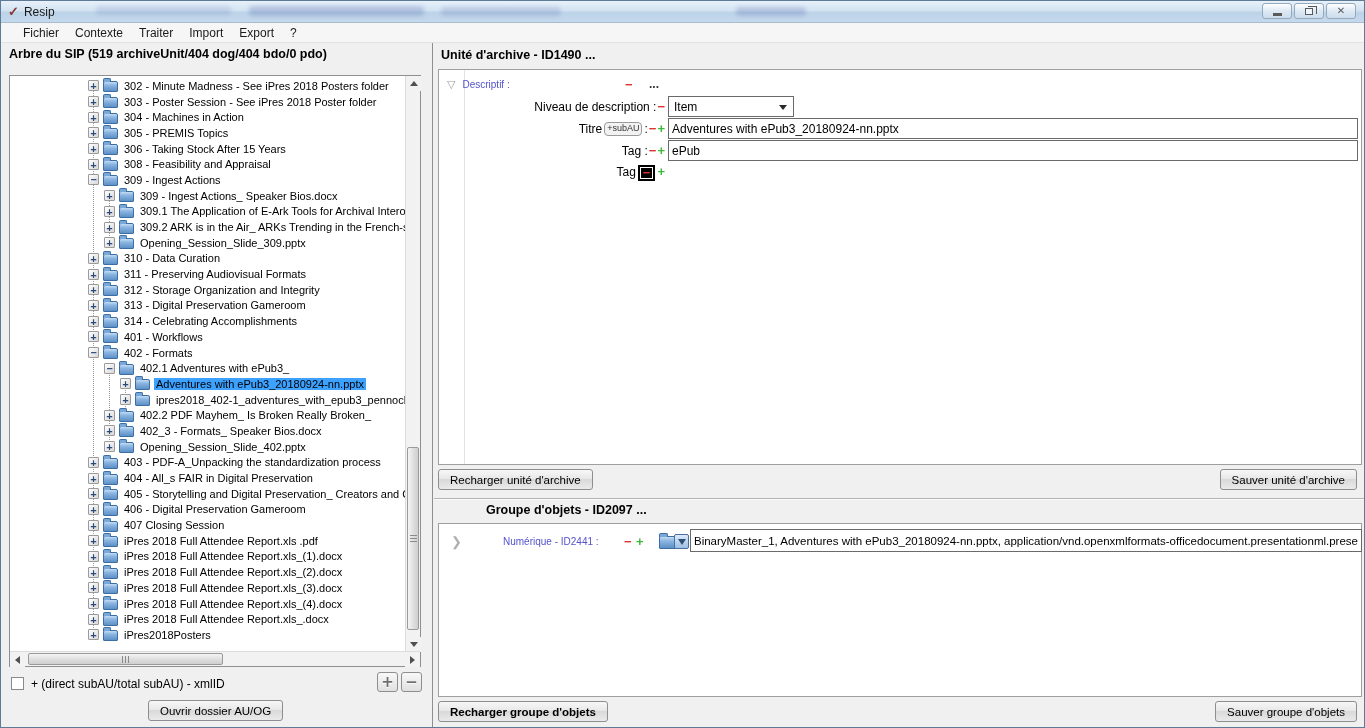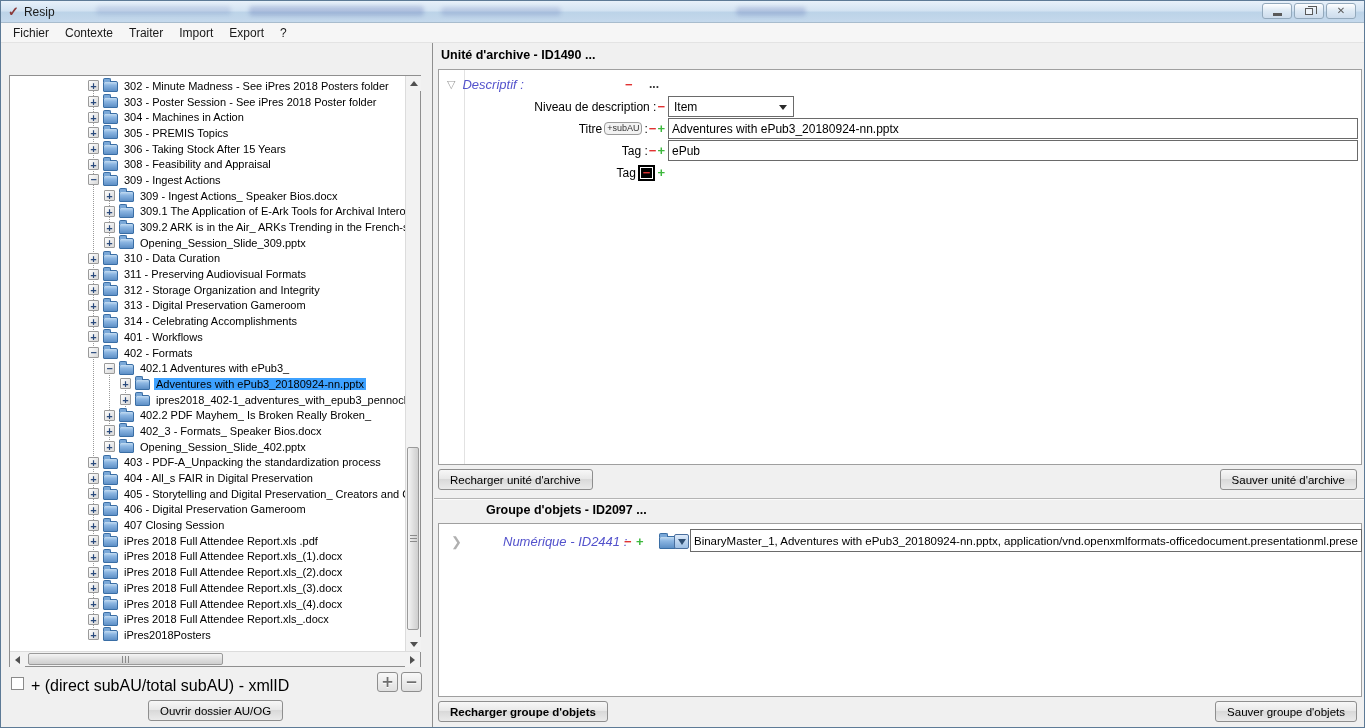--- a/index.html
+++ b/index.html
@@ -16,21 +16,21 @@
   .smudge{position:absolute;border-radius:4px;background:rgba(80,100,170,.45);filter:blur(2px);}
   .winctrls{position:absolute;right:8px;top:2px;display:flex;gap:2px;}
   .wbtn{width:30px;height:16px;border:1px solid #93a9bc;border-radius:3px;
     background:linear-gradient(180deg,#ffffff,#dde9f4 50%,#cddcec);
     display:flex;align-items:center;justify-content:center;color:#5a5a5a;font-size:10px;line-height:1;}
   .glyph-min{width:9px;height:3px;background:#5a5a5a;margin-top:6px;}
   .glyph-restore{width:8px;height:7px;border:1px solid #5a5a5a;position:relative;background:#eef4fa;}
   .glyph-restore::before{content:"";position:absolute;left:2px;top:-3px;width:8px;height:7px;border:1px solid #5a5a5a;border-bottom:none;border-left:none;}
   
   .menubar{position:absolute;left:0;top:22px;width:100%;height:20px;background:#f6f6f6;
-    border-bottom:1px solid #e3e3e3;display:flex;align-items:center;padding-left:4px;}
+    border-bottom:1px solid #e3e3e3;display:flex;align-items:center;padding-left:14px;}
   .menu-item{font-size:12px;color:#1a1a1a;padding:2px 8px;}
   
   .left-header{position:absolute;left:8px;top:46px;font-size:12.5px;font-weight:bold;color:#000;}
   .tree-box{position:absolute;left:8px;top:74px;width:412px;height:592px;background:#fff;border:1px solid #8f8f8f;}
   .tree-view{position:absolute;left:0;top:0;width:396px;height:576px;overflow:hidden;background:#fff;}
   .conn{position:absolute;width:0;border-left:1px dotted #9a9a9a;}
   .trow{display:flex;align-items:center;height:15.7px;white-space:nowrap;position:relative;}
   .tree-rows{padding-top:2px;}
   .lvl1{padding-left:78px}.lvl2{padding-left:94px}.lvl3{padding-left:110px}
   .toggle{flex:0 0 auto;width:11px;height:11px;border:1px solid #9a9a9a;border-radius:1px;
@@ -55,41 +55,41 @@
   .vthumb{position:absolute;left:1px;width:12px;border:1px solid #9a9a9a;border-radius:2px;
     background:linear-gradient(90deg,#f4f4f4,#dcdcdc 60%,#cfcfcf);}
   .vthumb::after{content:"";position:absolute;left:2px;top:50%;margin-top:-4px;width:7px;height:8px;
     background:repeating-linear-gradient(180deg,#8a8a8a 0 1px,transparent 1px 3px);}
   .hthumb{position:absolute;top:1px;height:12px;border:1px solid #9a9a9a;border-radius:2px;
     background:linear-gradient(180deg,#f4f4f4,#dcdcdc 60%,#cfcfcf);}
   .hthumb::after{content:"";position:absolute;top:2px;left:50%;margin-left:-4px;height:7px;width:8px;
     background:repeating-linear-gradient(90deg,#8a8a8a 0 1px,transparent 1px 3px);}
   
   .cb{position:absolute;left:10px;top:676px;width:13px;height:13px;background:#fff;border:1px solid #8a8a8a;}
-  .cb-label{position:absolute;left:30px;top:676px;font-size:16px;color:#000;}
+  .cb-label{position:absolute;left:30px;top:676px;font-size:12px;color:#000;}
   .sq-btn{position:absolute;width:21px;height:20px;border:1px solid #8e8e8e;border-radius:3px;
     background:linear-gradient(180deg,#f8f8f8,#e0e0e0);display:flex;align-items:center;justify-content:center;
     font:bold 15px/1 "DejaVu Sans",sans-serif;color:#6e6e6e;text-shadow:0 1px 0 #fff;}
   .btn{position:absolute;height:21px;border:1px solid #8e8e8e;border-radius:3px;
     background:linear-gradient(180deg,#f7f7f7,#e8e8e8 45%,#d9d9d9 50%,#eaeaea);
     font-size:11.5px;color:#000;display:flex;align-items:center;justify-content:center;padding:0 11px;white-space:nowrap;}
   
   .splitter{position:absolute;left:431px;top:42px;width:1px;height:686px;background:#8f8f8f;}
   
   .au-header{position:absolute;left:440px;top:47px;font-size:12.5px;font-weight:bold;color:#000;}
   .au-box{position:absolute;left:437px;top:68px;width:924px;height:396px;background:#fff;border:1px solid #9f9f9f;}
   .guide{position:absolute;top:0;bottom:0;width:0;border-left:1px solid #e2e2e2;}
   .section-row{position:absolute;left:0;top:4px;height:20px;width:100%;display:flex;align-items:center;}
   .chev-down{margin-left:8px;color:#9a9a9a;font-size:11px;}
-  .purple{font-style:italic;font-size:13px;}
+  .purple{font-size:10px;}
   .mi{color:#e03232;font-weight:bold;font-size:13px;line-height:1;}
   .pl{color:#3db83d;font-weight:bold;font-size:13px;line-height:1;}
   .dots{font-size:12px;color:#333;font-weight:bold;}
   .frow{position:absolute;left:26px;right:3px;height:21px;display:flex;align-items:center;}
-  .flabel{width:200px;display:flex;justify-content:flex-end;align-items:center;font-size:12px;color:#000;gap:1px;flex:0 0 auto;}
+  .flabel{width:200px;display:flex;justify-content:flex-end;font-size:12px;color:#000;gap:1px;flex:0 0 auto;}
   .chip{border:1px solid #9a9a9a;border-radius:4px;background:#f2f2f2;font-size:9px;padding:0 2px;line-height:11px;color:#333;margin:0 1px;}
   .fctl{margin-left:3px;display:flex;flex:1 1 auto;}
   .tinput{flex:1 1 auto;height:21px;border:1px solid #6a6a6a;background:#fff;font-family:"Liberation Sans",sans-serif;
     font-size:12px;padding:0 3px;color:#000;min-width:0;}
   .combo{position:relative;width:126px;height:21px;border:1px solid #6a6a6a;background:#fff;display:flex;align-items:center;
     font-size:12px;padding:0 5px;}
   .combo::after{content:"";position:absolute;right:6px;top:8px;border:4px solid transparent;border-top:5px solid #2a2a2a;}
   .focusbox{background:#000;border:2px solid #000;box-shadow:inset 0 0 0 1px #fff;padding:0 3px;margin:0 1px;
     display:inline-flex;align-items:center;height:16px;}
   .divider{position:absolute;left:433px;top:497px;width:932px;height:1px;background:#b4b4b4;box-shadow:0 1px 0 #fbfbfb;}
@@ -136,20 +136,21 @@
   <div class="menubar">
 
   <span class="menu-item">Fichier</span>
       <span class="menu-item">Contexte</span>
       <span class="menu-item">Traiter</span>
       <span class="menu-item">Import</span>
       <span class="menu-item">Export</span>
       <span class="menu-item">?</span>
     </div>
 
+  <div class="left-header">Arbre du SIP (519 archiveUnit/404 dog/404 bdo/0 pdo)</div>
 
   <div class="tree-box">
     <div class="tree-view">
       <div class="conn" style="left:83px;top:4px;height:560px;"></div>
       <div class="conn" style="left:99px;top:115px;height:55px;"></div>
       <div class="conn" style="left:99px;top:288px;height:86px;"></div>
       <div class="conn" style="left:115px;top:303px;height:30px;"></div>
       <div class="tree-rows">
 
           <div class="trow lvl1">

